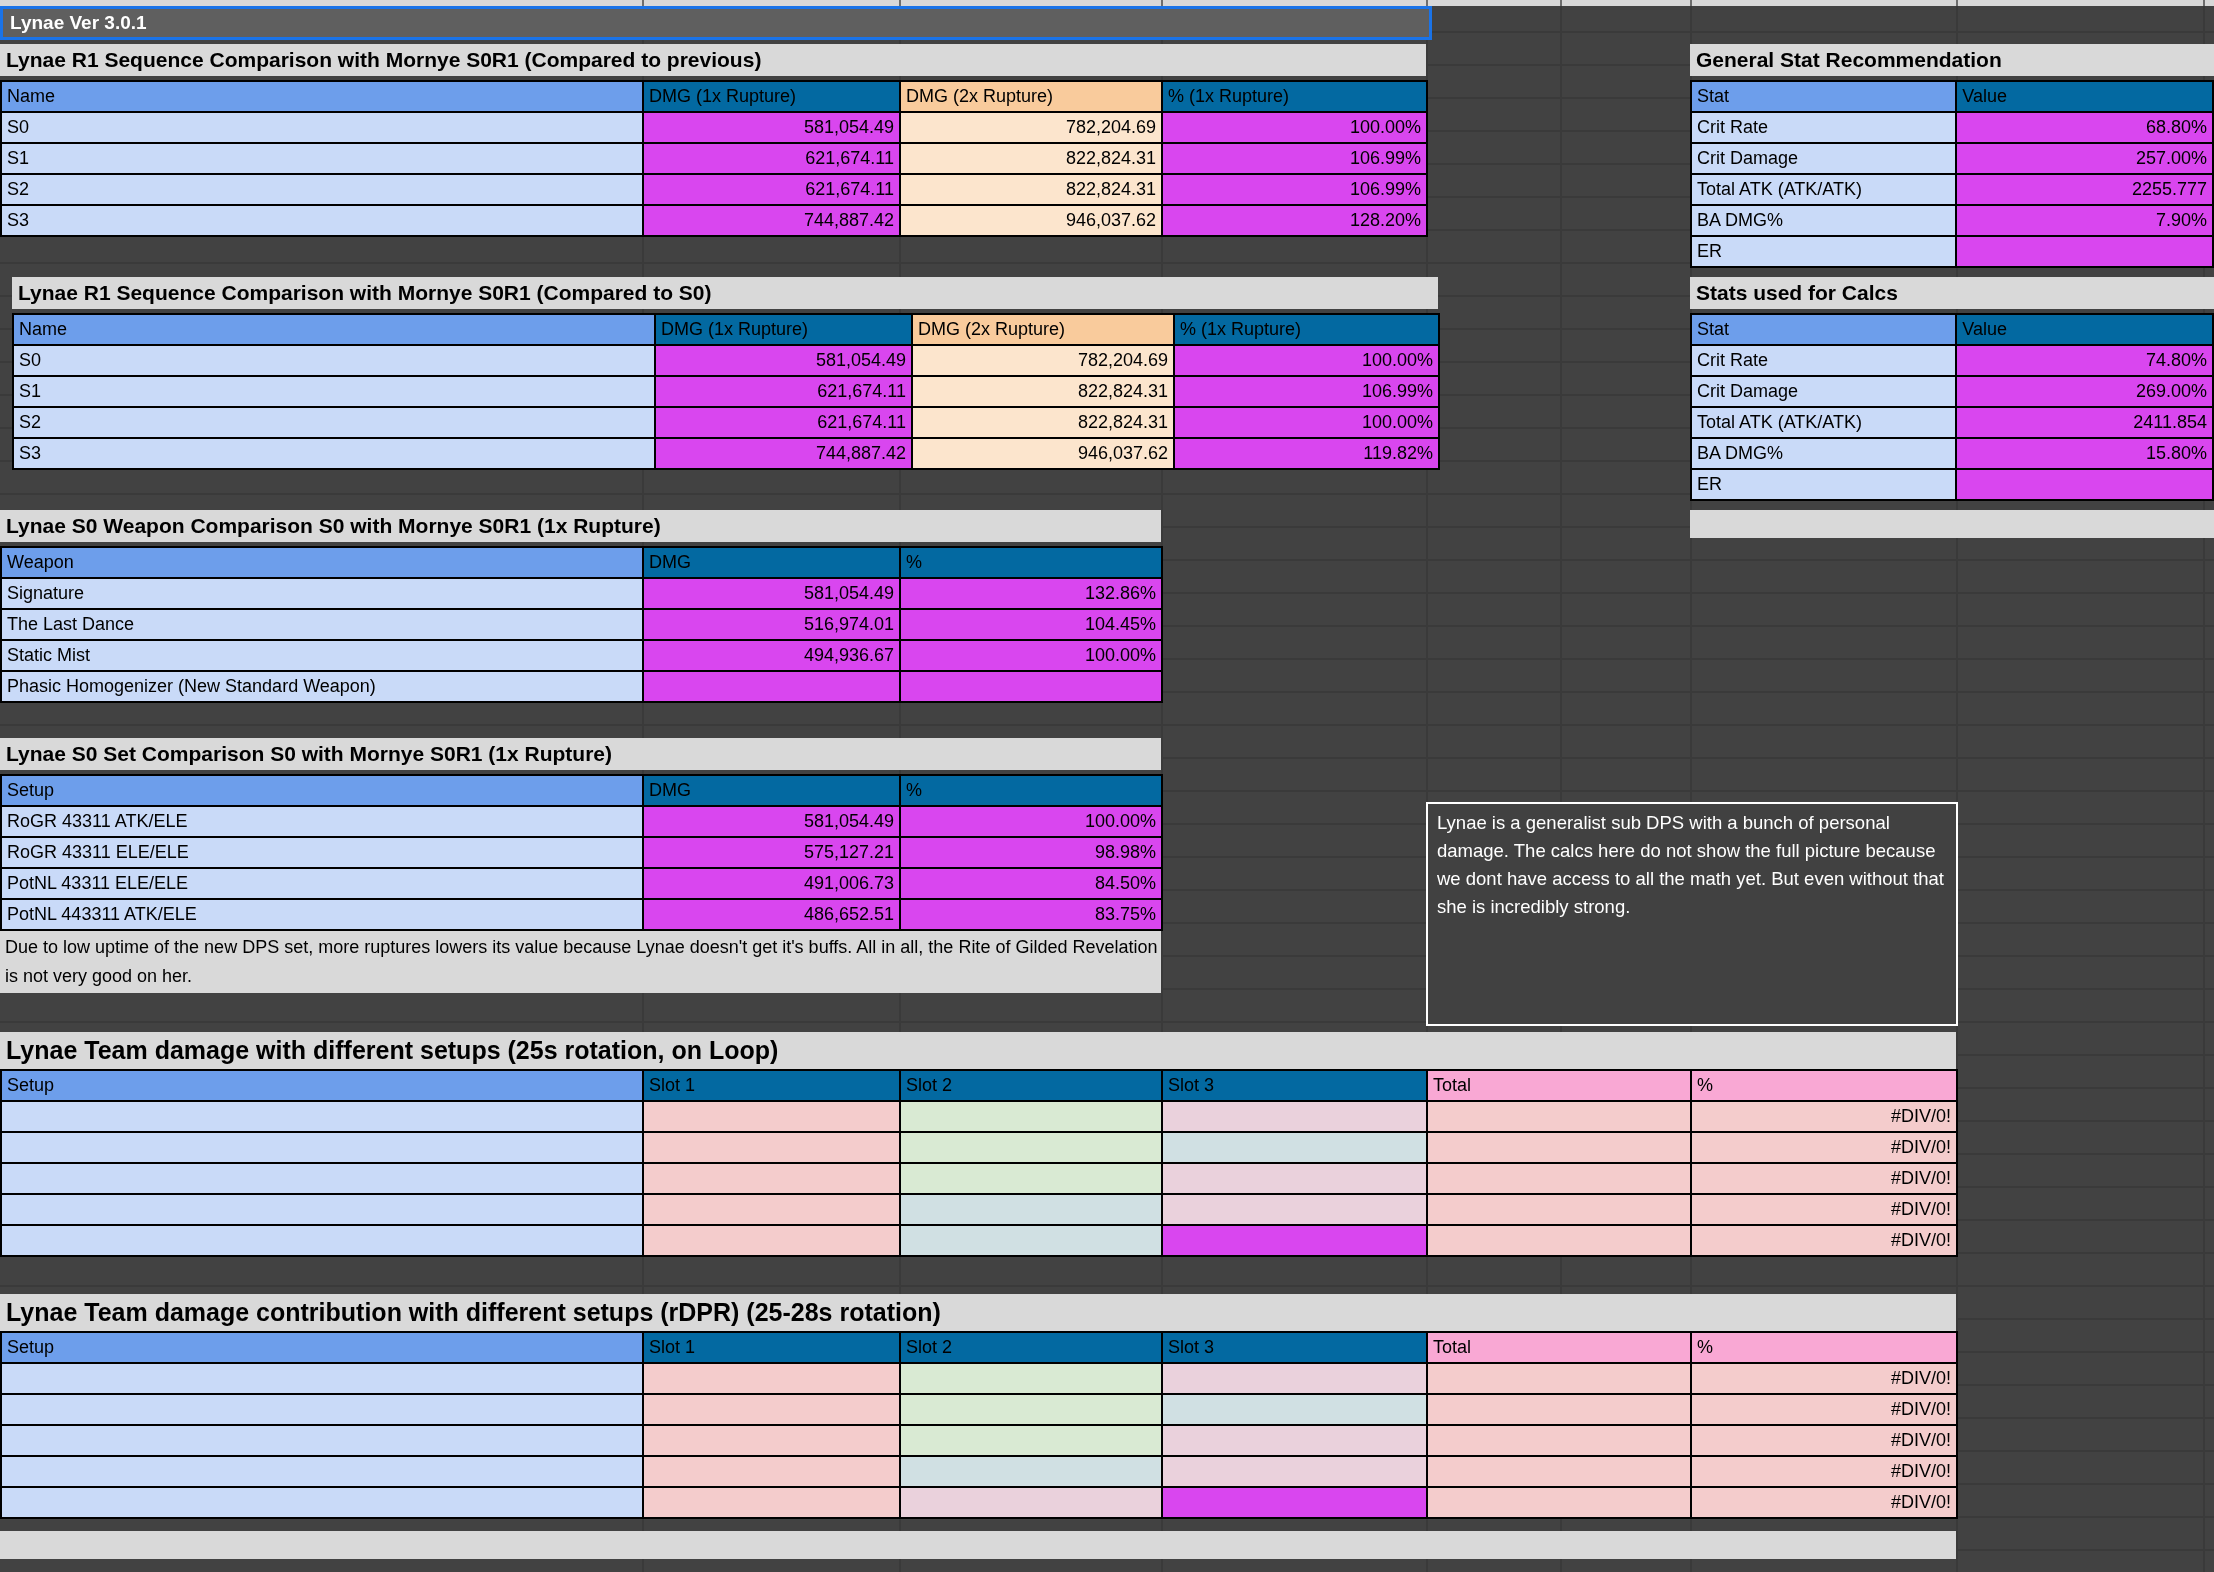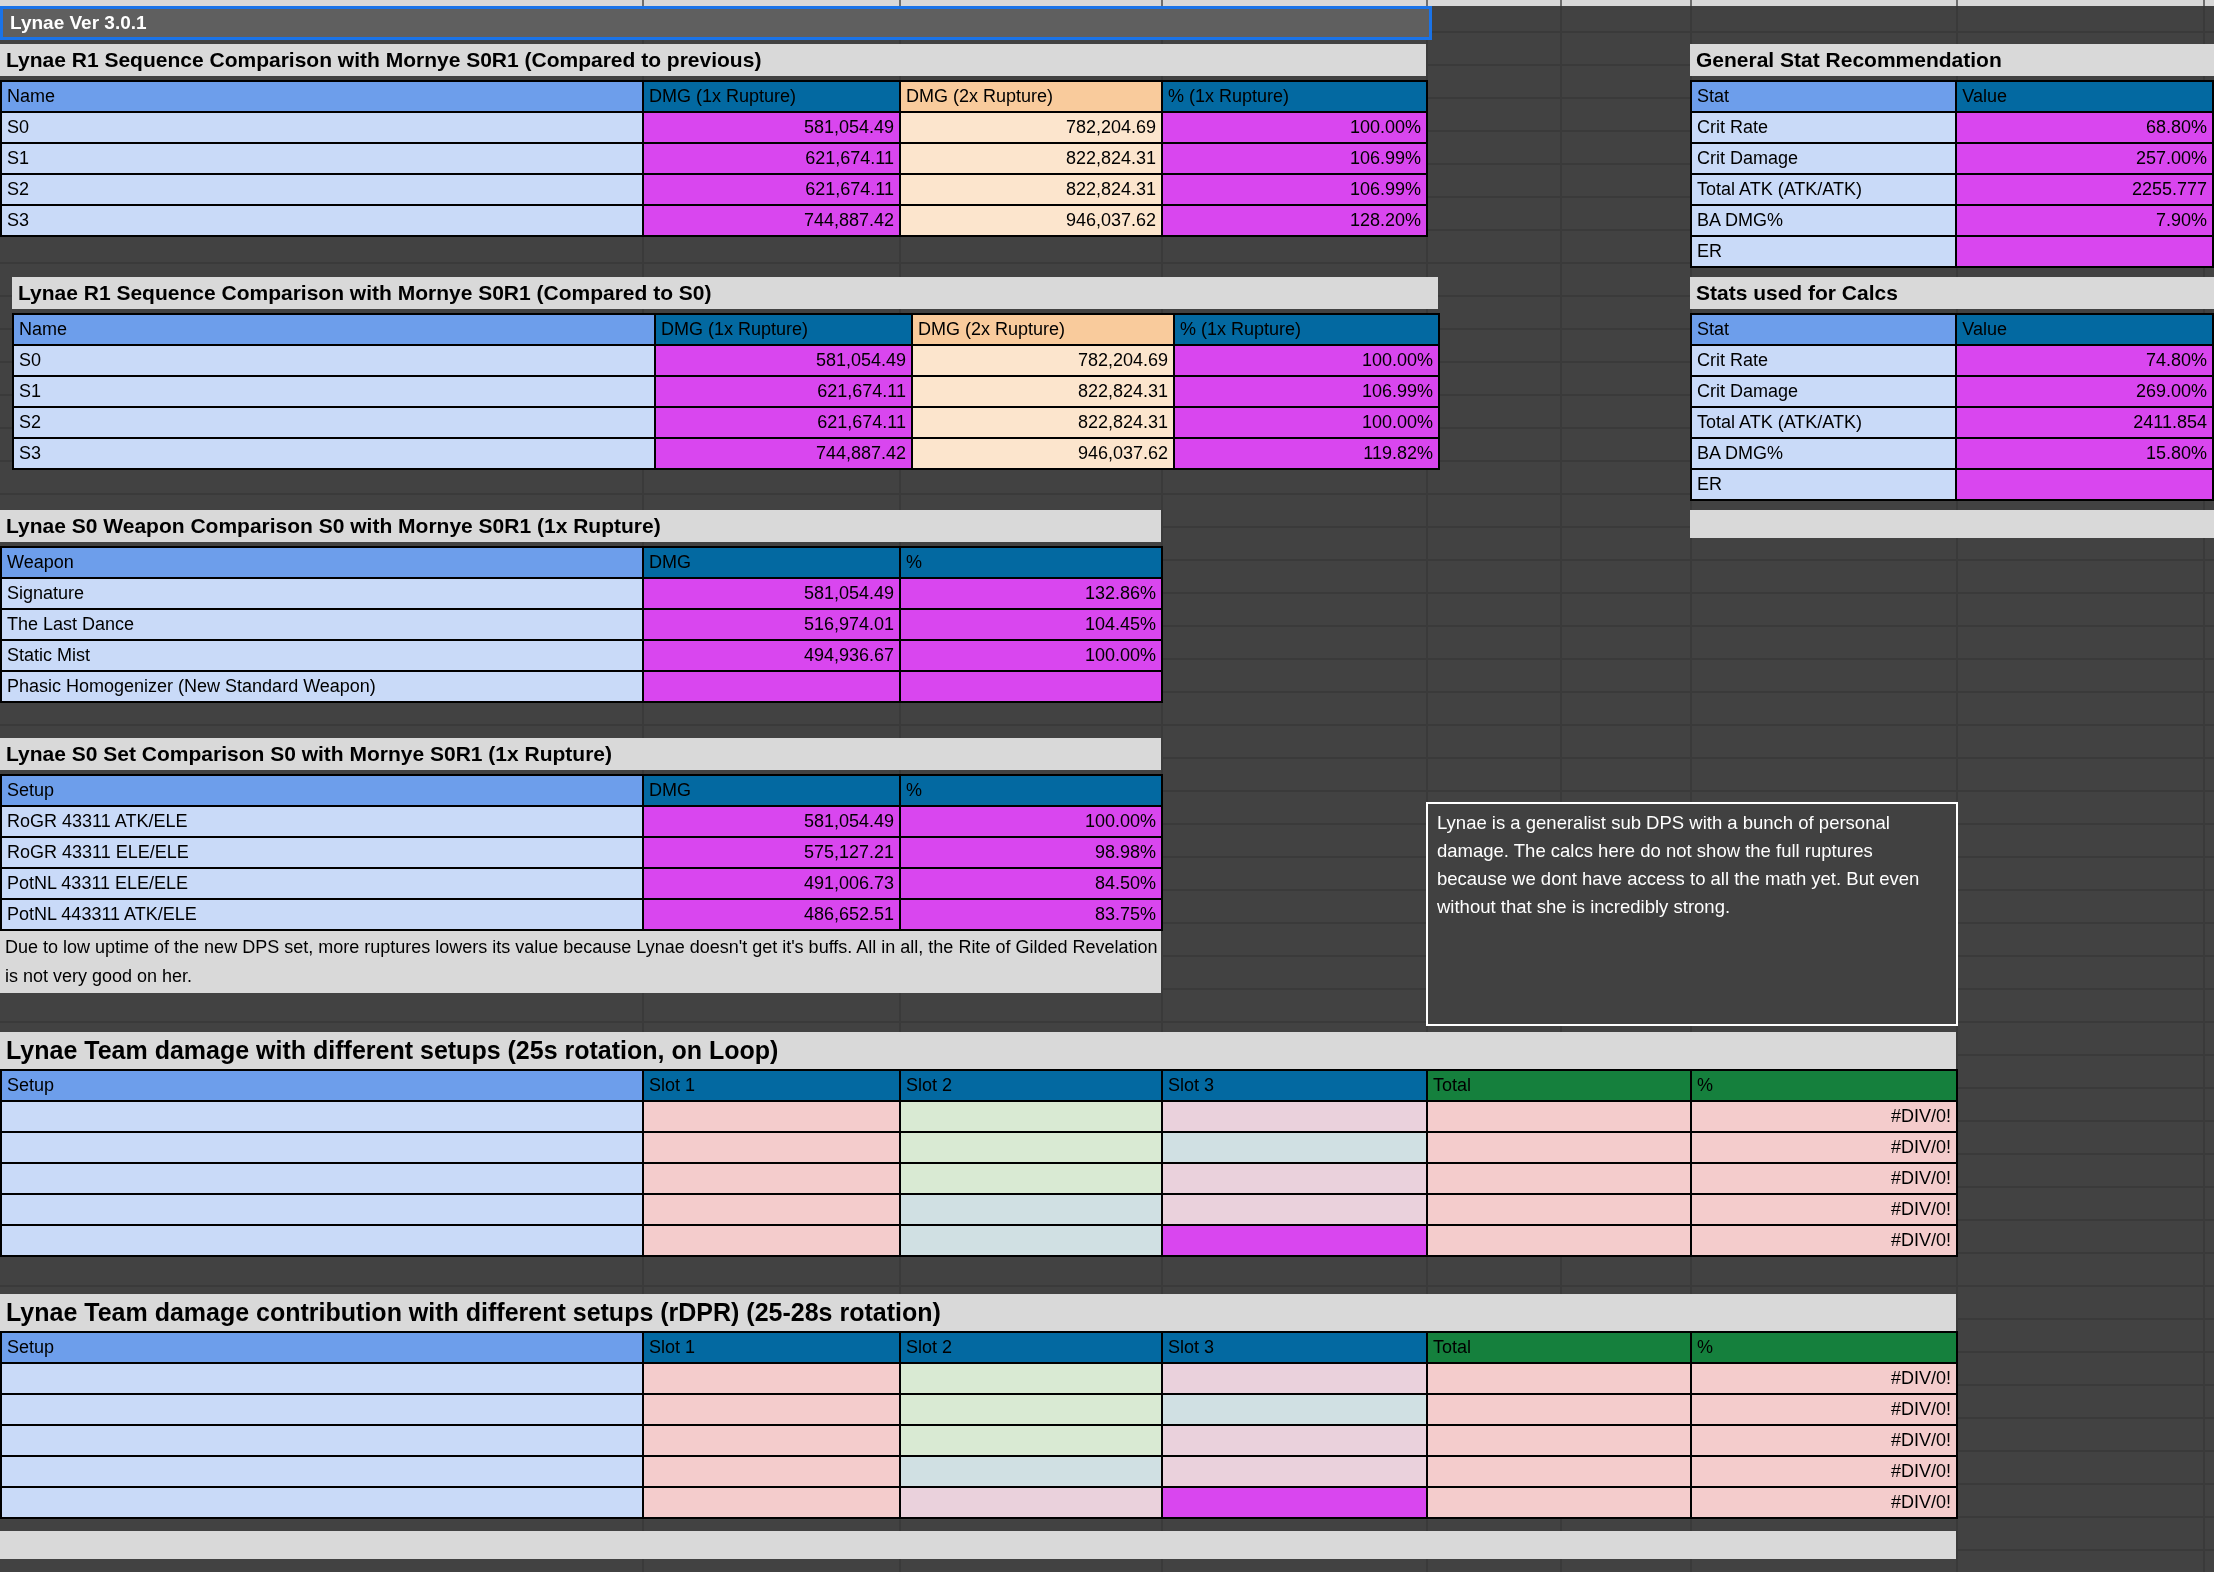--- a/index.html
+++ b/index.html
@@ -22,21 +22,21 @@
     background:#d9d9d9;color:#000;font-weight:bold;font-size:21px;height:32px;
     line-height:32px;padding:0 6px;box-sizing:border-box;margin-bottom:4px;white-space:nowrap;
   }
   .block-title.big{font-size:25px;height:37px;line-height:37px;margin-bottom:0;}
   table{border-collapse:collapse;table-layout:fixed;}
   td{
     border:2px solid #000;height:31px;padding:0 5px;font-size:18px;color:#000;
     overflow:hidden;white-space:nowrap;box-sizing:border-box;vertical-align:middle;
   }
   .num{text-align:right;}
-  .hb{background:#6d9eeb}.hy{background:#0369a1}.ho{background:#f9cb9c}.hr{background:#15803d}
+  .hb{background:#6d9eeb}.hy{background:#0369a1}.ho{background:#f9cb9c}.hr{background:#f9a8d4}
   .cb{background:#c9daf8}.cy{background:#d946ef}.co{background:#fce5cd}
   .cg{background:#d9ead3}.cc{background:#d0e0e3}.cp{background:#ead1dc}.ck{background:#f4cccc}
   .set-note{
     background:#d9d9d9;width:1161px;box-sizing:border-box;color:#000;
     font-size:18px;line-height:29px;padding:2px 0 2px 5px;
   }
   .gray-row{position:absolute;background:#d9d9d9;z-index:1;}
   .float-note{
     position:absolute;left:1426px;top:802px;width:532px;height:224px;box-sizing:border-box;
     border:2px solid #ffffff;background:#414141;color:#ffffff;font-size:18.5px;
@@ -428,13 +428,13 @@
     </tr>
     <tr>
       <td class="cb">ER</td>
       <td class="cy num"></td>
     </tr>
   </tbody>
     </table>
 </div>
 <div class="gray-row" style="left:1690px;top:510px;width:524px;height:28px;"></div>
 
-<div class="float-note">Lynae is a generalist sub DPS with a bunch of personal damage. The calcs here do not show the full ruptures because we dont have access to all the math yet. But even without that she is incredibly strong.</div>
+<div class="float-note">Lynae is a generalist sub DPS with a bunch of personal damage. The calcs here do not show the full picture because we dont have access to all the math yet. But even without that she is incredibly strong.</div>
 
 </body></html>

